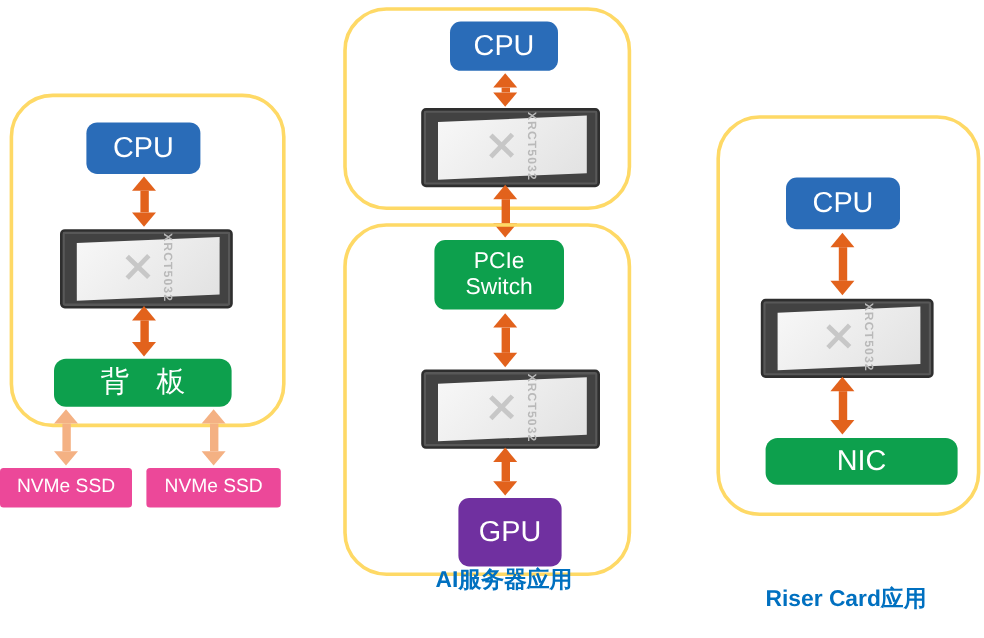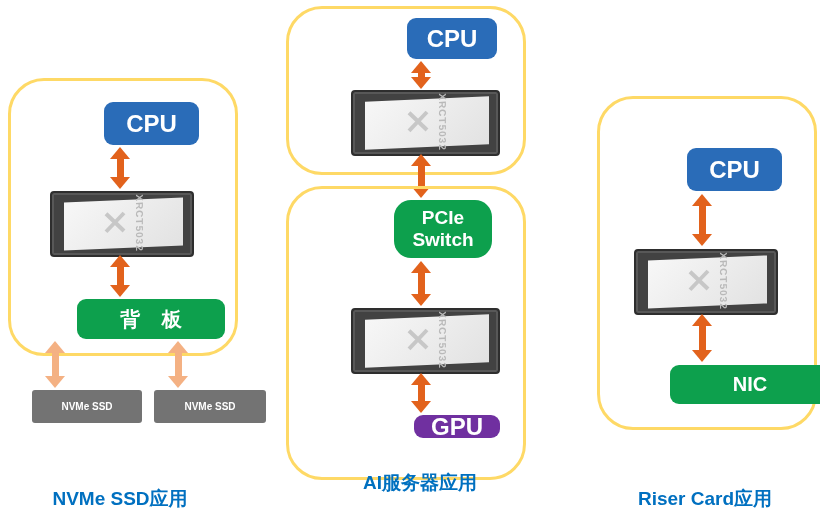--- a/index.html
+++ b/index.html
@@ -7,28 +7,28 @@
     position:relative;width:820px;height:532px;background:#ffffff;
     font-family:"Liberation Sans", sans-serif;overflow:hidden;
   }
   
   .frame{
     position:absolute;border:3px solid #fed966;border-radius:36px;background:transparent;
   }
   
   .node{
     position:absolute;display:flex;align-items:center;justify-content:center;
-    color:#fff;font-weight:bold;border-radius:9px;text-align:center;
-    white-space:pre-line;line-height:1.15;margin-left:32px;
+    color:#fff;font-weight:normal;border-radius:9px;text-align:center;
+    white-space:pre-line;line-height:1.15;
   }
   .blue{background:#2a6cb8;font-size:24px;}
   .green{background:#0da04d;}
   .purple{background:#7030a0;font-size:24px;}
-  .peach{background:#737373;font-size:10px;border-radius:3px;}
-  .fs20{font-size:20px;}
+  .peach{background:#ec4899;font-size:16px;border-radius:3px;}
+  .fs20{font-size:24px;border-radius:10px;}
   .fs19{font-size:19px;}
   .sp{letter-spacing:8px;text-indent:8px;}
   
   .varrow{
     position:absolute;width:20px;display:flex;flex-direction:column;align-items:center;
   }
   .varrow .a-head{width:0;height:0;border-left:10px solid transparent;border-right:10px solid transparent;}
   .varrow .a-head.up{border-bottom:12px solid var(--c);}
   .varrow .a-head.down{border-top:12px solid var(--c);}
   .varrow .a-shaft{width:7px;flex:1;background:var(--c);}
@@ -93,21 +93,20 @@
   </div>
   <div class="varrow peacharrow" style="left:168px;top:341px;height:47px;">
     <div class="a-head up"></div>
       <div class="a-shaft"></div>
       <div class="a-head down"></div>
   </div>
 
   <div class="node peach" style="left:0px;top:390px;width:110px;height:33px;">NVMe SSD</div>
   <div class="node peach" style="left:122px;top:390px;width:112px;height:33px;">NVMe SSD</div>
 
-  <div class="caption" style="left:0px;top:486px;width:240px;">NVMe SSD应用</div>
 
   <div class="frame" style="left:286px;top:6px;width:234px;height:163px;"></div>
 
   <div class="node blue" style="left:375px;top:18px;width:90px;height:41px;">CPU</div>
 
   <div class="varrow orange" style="left:411px;top:61px;height:28px;">
     <div class="a-head up"></div>
       <div class="a-shaft"></div>
       <div class="a-head down"></div>
   </div>
@@ -124,21 +123,21 @@
   </div>
 
   <div class="varrow orange" style="left:411px;top:154px;height:44px;">
     <div class="a-head up"></div>
       <div class="a-shaft"></div>
       <div class="a-head down"></div>
   </div>
 
   <div class="frame" style="left:286px;top:186px;width:234px;height:288px;"></div>
 
-  <div class="node green fs19" style="left:362px;top:200px;width:98px;height:58px;border-radius:17px;">PCIe
+  <div class="node green fs19" style="left:362px;top:200px;width:108px;height:58px;">PCIe
 Switch</div>
 
   <div class="varrow orange" style="left:411px;top:261px;height:45px;">
     <div class="a-head up"></div>
       <div class="a-shaft"></div>
       <div class="a-head down"></div>
   </div>
 
   <div class="chip" style="left:351px;top:308px;width:145px;height:62px;">
     <div class="chip-inner">
@@ -150,21 +149,21 @@
       <span class="chip-text">XRCT5032</span>
     </div>
   </div>
 
   <div class="varrow orange" style="left:411px;top:373px;height:40px;">
     <div class="a-head up"></div>
       <div class="a-shaft"></div>
       <div class="a-head down"></div>
   </div>
 
-  <div class="node purple" style="left:382px;top:415px;width:86px;height:23px;">GPU</div>
+  <div class="node purple" style="left:382px;top:415px;width:86px;height:57px;">GPU</div>
 
   <div class="caption" style="left:300px;top:470px;width:240px;">AI服务器应用</div>
 
   <div class="frame" style="left:597px;top:96px;width:214px;height:328px;"></div>
 
   <div class="node blue" style="left:655px;top:148px;width:95px;height:43px;">CPU</div>
 
   <div class="varrow orange" style="left:692px;top:194px;height:52px;">
     <div class="a-head up"></div>
       <div class="a-shaft"></div>

